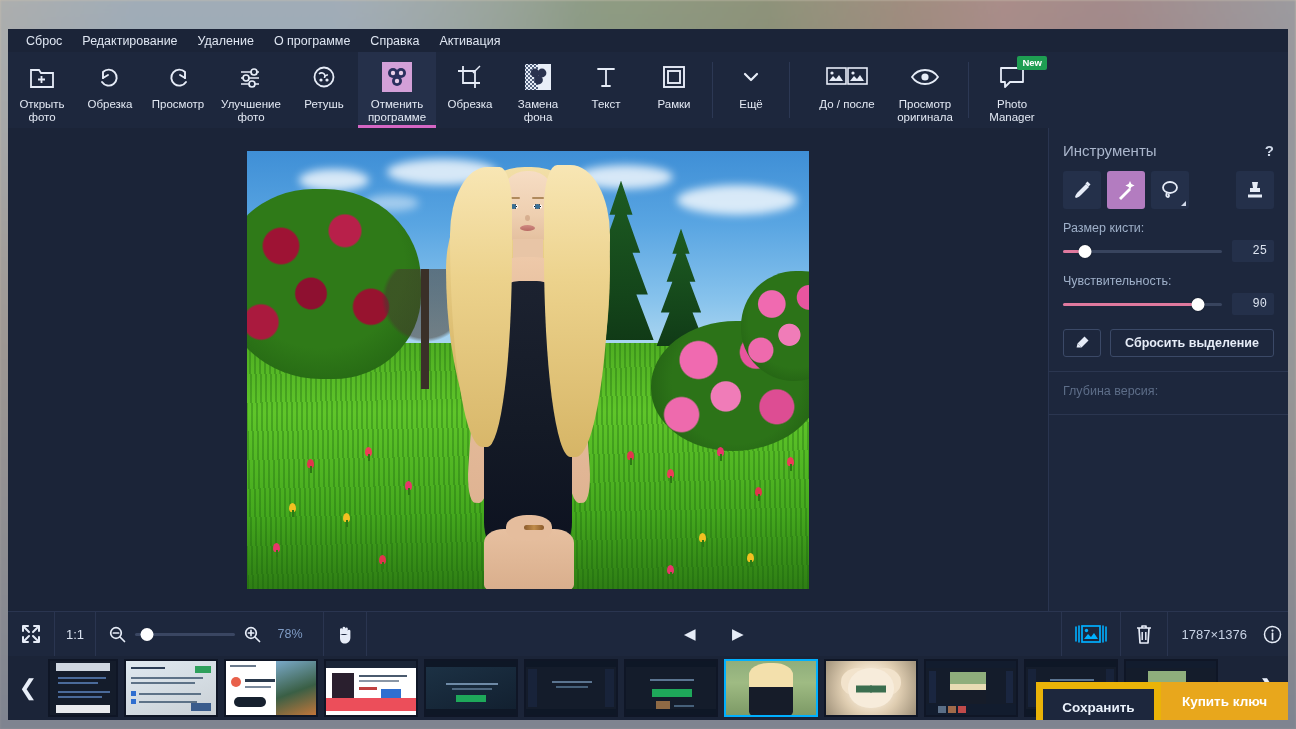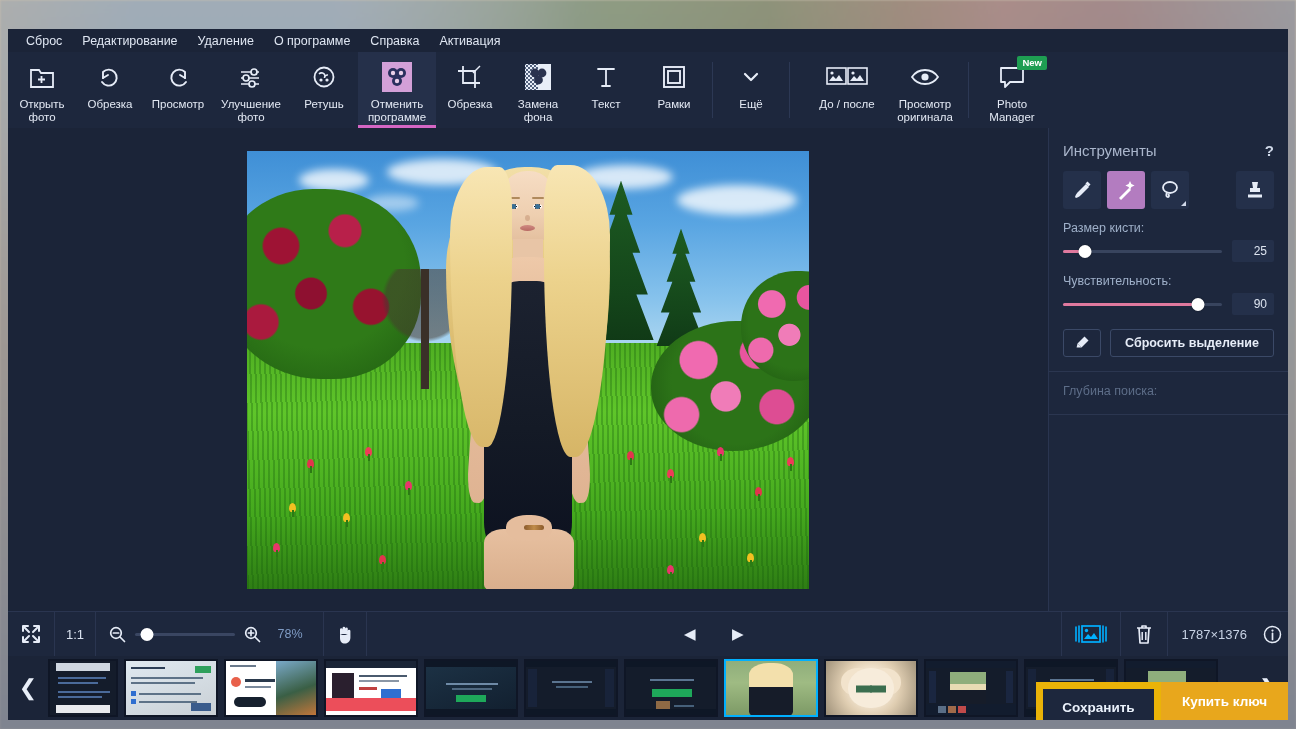--- a/index.html
+++ b/index.html
@@ -237,21 +237,21 @@
   }
   .tbtn.sel { background:#b37cc0; }
   .tbtn .corner {
     position:absolute; right:3px; bottom:3px; width:0; height:0;
     border-left:5px solid transparent; border-bottom:5px solid #cfd8e8;
   }
   #stampwrap { margin-left:auto; }
 
   .slabel { font-size:12.5px; color:#9fb0c9; padding:12px 14px 0 14px; }
   .slabel.dim { color:#5d6d88; }
-  .srow { display:flex; align-items:center; padding:0 14px; gap:10px; margin-top:5px; }
+  .srow { display:flex; align-items:center; padding:0 14px; gap:10px; margin-top:5px;font-family:Liberation Mono, monospace; }
   .track { flex:1; height:3px; background:#38445e; border-radius:2px; position:relative; }
   .track .fill { position:absolute; left:0; top:0; height:3px; background:#e0799e; border-radius:2px; }
   .track .knob {
     position:absolute; top:-5px; width:13px; height:13px; border-radius:50%;
     background:#fff; transform:translateX(-50%); box-shadow:0 0 2px rgba(0,0,0,.4);
   }
   .track.dim .fill { background:#48546d; }
   .track.dim .knob { background:#8a93a6; }
   .numbox {
     width:42px; height:22px; background:#24304a; border-radius:2px;
@@ -680,21 +680,21 @@
             <svg width="18" height="18" viewBox="0 0 18 18">
                 <path d="M11.5 2.5l4 4-7 7-4-4z" fill="#e6ecf7"></path>
                 <path d="M4.5 9.5l4 4H3.6z" fill="#e6ecf7"></path>
               </svg>
           </div>
           <div id="reset-sel-btn">Сбросить выделение</div>
         </div>
 
         <div class="divider"></div>
 
-        <div class="slabel dim">Глубина поиска:</div>
+        <div class="slabel dim">Глубина версия:</div>
 
         <div class="divider" style="margin-top:16px;"></div>
 
       </div>
     </div>
 
     <div id="bottombar">
       <div id="fit-btn" class="bbtn">
         <svg width="20" height="20" viewBox="0 0 20 20">
             <path d="M2 7V2h5M18 7V2h-5M2 13v5h5M18 13v5h-5" fill="none" stroke="#e6ecf7" stroke-width="2" stroke-linecap="round" stroke-linejoin="round"></path>

